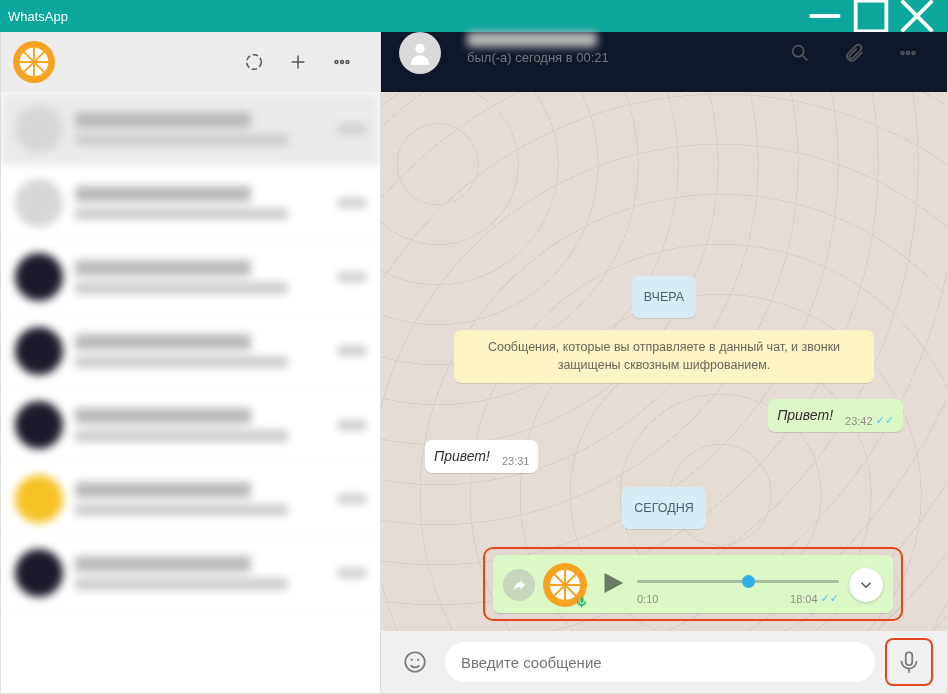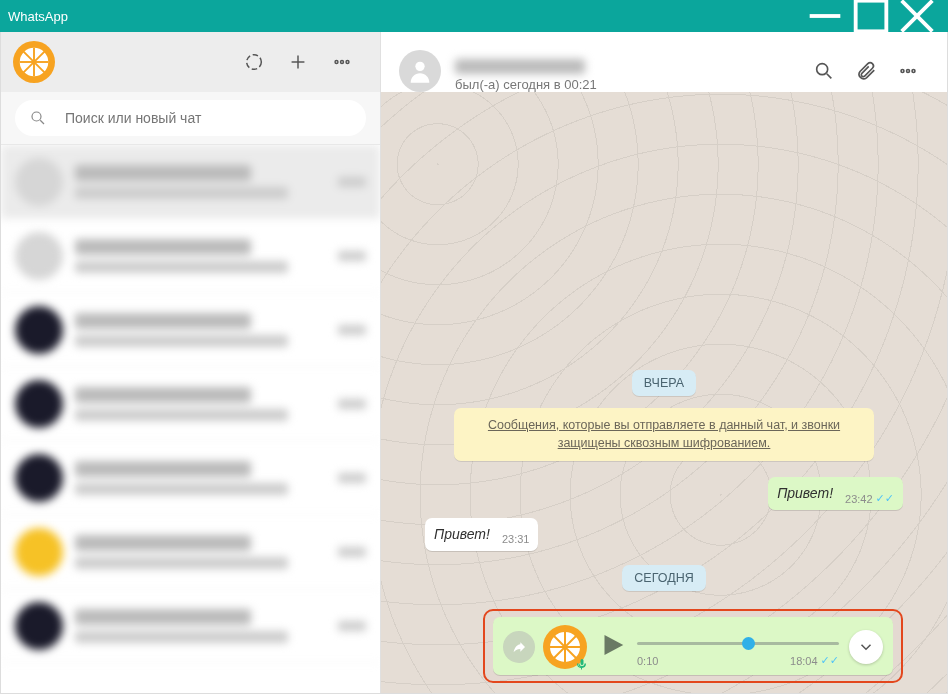--- a/index.html
+++ b/index.html
@@ -36,33 +36,33 @@
 .ci-name { font-size:15px; color:#222; white-space:nowrap; overflow:hidden; background:#bbb; height:16px; border-radius:3px; width:70%; }
 .ci-sub { font-size:13px; color:#888; margin-top:6px; background:#ccc; height:12px; border-radius:3px; width:85%; }
 .ci-time { font-size:12px; color:#aaa; background:#ccc; height:10px; width:28px; border-radius:2px; }
 
 
 .right { flex:1; display:flex; flex-direction:column; background:#e5ddd5; position:relative; }
 .right-bg { position:absolute; inset:0; opacity:0.06; background:
   repeating-radial-gradient(circle at 10% 20%, #000 0 1px, transparent 1px 40px),
   repeating-radial-gradient(circle at 60% 70%, #000 0 1px, transparent 1px 50px); pointer-events:none; }
 
-.chat-header { height:60px; background:#ffffff; display:flex; align-items:flex-end; padding:0 18px; position:relative; z-index:1; }
+.chat-header { height:60px; background:#0f172a; display:flex; align-items:flex-start; padding:0 18px; position:relative; z-index:1;gap:12px; }
 .ch-avatar { width:42px; height:42px; border-radius:50%; background:#d9d9d9; display:flex; align-items:center; justify-content:center; }
 .ch-avatar svg { width:28px; height:28px; fill:#fff; }
 .ch-info { margin-left:14px; flex:1; }
 .ch-name { font-size:15px; color:#222; filter:blur(4px); background:#bbb; height:15px; width:130px; border-radius:3px; }
 .ch-status { font-size:13px; color:#777; margin-top:3px; }
 .ch-icon { width:42px; height:42px; display:flex; align-items:center; justify-content:center; cursor:pointer; }
 .ch-icon svg { width:22px; height:22px; stroke:#555; fill:none; stroke-width:1.8; }
 
 .messages { flex:1; padding:18px 44px 10px; overflow:hidden; position:relative; z-index:1; display:flex; flex-direction:column; }
 .spacer-msg { flex:1; }
-.date-pill { align-self:center; background:#d7ecf5; color:#4a6470; font-size:12.5px; padding:6px 12px; border-radius:7px; margin:6px 0 12px; box-shadow:0 1px 0.5px rgba(0,0,0,0.1); }
-.enc-notice { align-self:center; background:#fdf4c5; color:#6b6659; font-size:12.5px; padding:8px 14px; border-radius:7px; text-align:center; max-width:420px; line-height:1.5; box-shadow:0 1px 0.5px rgba(0,0,0,0.1); margin-bottom:16px;text-decoration:underline; }
+.date-pill { align-self:center; background:#d7ecf5; color:#4a6470; font-size:12.5px; padding:14px 12px; border-radius:7px; margin:6px 0 12px; box-shadow:0 1px 0.5px rgba(0,0,0,0.1); }
+.enc-notice { align-self:center; background:#fdf4c5; color:#6b6659; font-size:12.5px; padding:8px 14px; border-radius:7px; text-align:center; max-width:420px; line-height:1.5; box-shadow:0 1px 0.5px rgba(0,0,0,0.1); margin-bottom:16px; }
 
 .bubble { max-width:65%; padding:7px 9px 8px; border-radius:7px; box-shadow:0 1px 0.5px rgba(0,0,0,0.13); margin-bottom:8px; position:relative; }
 .bubble.out { align-self:flex-end; background:#dcf8c6; }
 .bubble.in { align-self:flex-start; background:#fff; }
 .bubble-text { font-size:14px; color:#303030; display:inline;font-style:italic; }
 .bubble-meta { display:inline-flex; align-items:center; float:right; margin:8px 0 -4px 12px; font-size:11px; color:#8c8c8c; }
 .bubble-meta .tick { margin-left:3px; color:#4fc3f7; }
 
 .voice-wrap { align-self:flex-end; border:2px solid #e3471d; border-radius:10px; padding:6px 8px; margin-top:6px; background:rgba(227,71,29,0.02); width:420px; position:relative; }
 .voice-bubble { background:#dcf8c6; border-radius:7px; box-shadow:0 1px 0.5px rgba(0,0,0,0.13); padding:8px 10px 6px; display:flex; align-items:center;text-decoration:underline; }
@@ -148,29 +148,20 @@
           </svg>
         </div>
       <div class="left-icon">
           <svg viewBox="0 0 24 24" fill="#555" stroke="none">
             <circle cx="6" cy="12" r="1.6"></circle>
             <circle cx="12" cy="12" r="1.6"></circle>
             <circle cx="18" cy="12" r="1.6"></circle>
           </svg>
         </div>
     </div>
-    <div class="search-row">
-      <div class="search-box">
-        <svg viewBox="0 0 24 24">
-            <circle cx="10" cy="10" r="6"></circle>
-            <line x1="15" y1="15" x2="20" y2="20"></line>
-          </svg>
-        <input class="search-input" placeholder="Поиск или новый чат" style="">
-      </div>
-    </div>
     <div class="chat-list">
       <div class="chat-item active">
         <div class="ci-avatar"></div>
           <div class="ci-body">
             <div class="ci-name"></div>
             <div class="ci-sub"></div>
           </div>
           <div class="ci-time"></div>
       </div>
       <div class="chat-item">
@@ -319,14 +310,34 @@
           </div>
           <div class="voice-menu">
             <svg viewBox="0 0 24 24">
                 <polyline points="6 9 12 15 18 9"></polyline>
               </svg>
           </div>
         </div>
       </div>
     </div>
 
+    <div class="composer">
+      <div class="comp-icon">
+        <svg viewBox="0 0 24 24">
+            <circle cx="12" cy="12" r="9"></circle>
+            <circle cx="9" cy="10" r="1" fill="#797979" stroke="none"></circle>
+            <circle cx="15" cy="10" r="1" fill="#797979" stroke="none"></circle>
+            <path d="M8 15c1 1.5 2.5 2 4 2s3-.5 4-2"></path>
+          </svg>
+      </div>
+      <input class="comp-input" placeholder="Введите сообщение" style="">
+      <div class="mic-hl">
+        <div class="comp-icon">
+          <svg viewBox="0 0 24 24">
+              <rect x="9" y="3" width="6" height="12" rx="3"></rect>
+              <path d="M5 11a7 7 0 0014 0"></path>
+              <line x1="12" y1="18" x2="12" y2="22"></line>
+            </svg>
+        </div>
+      </div>
+    </div>
   </div>
 </div>
 
 </body></html>

